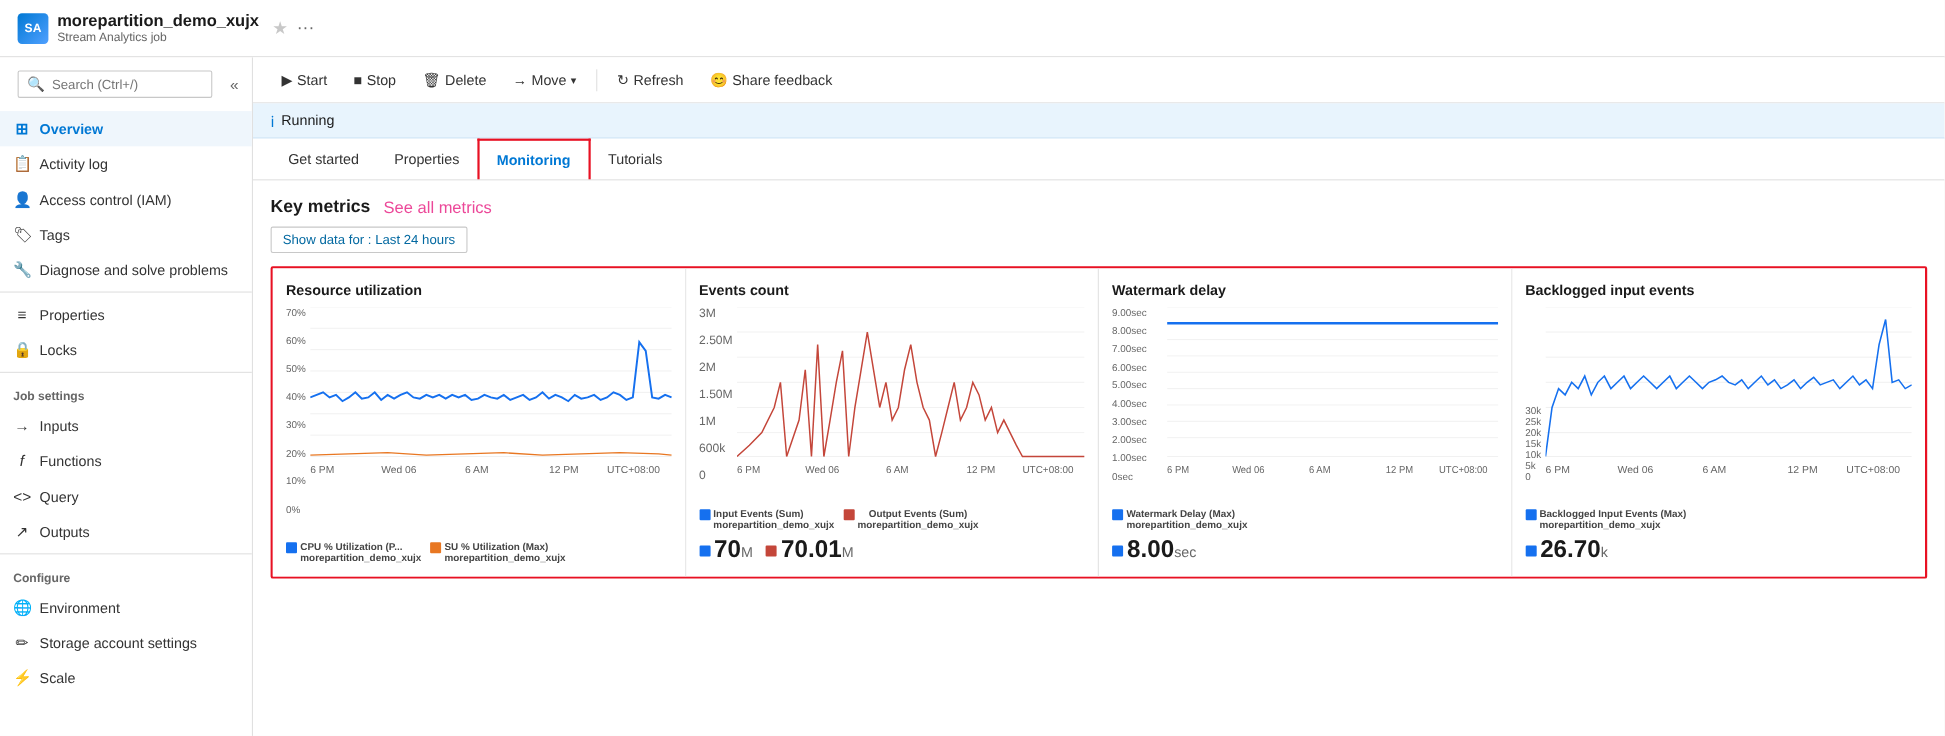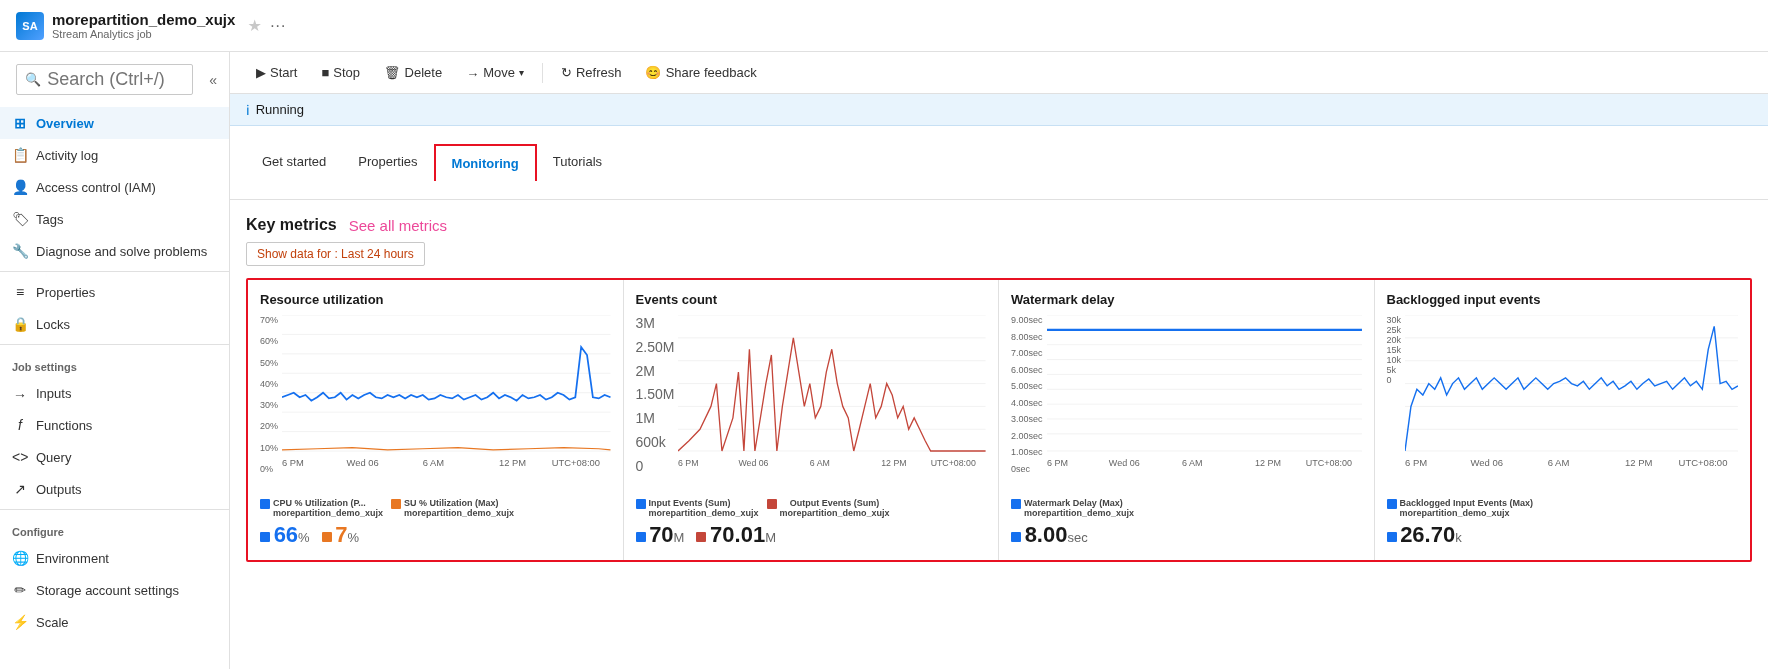--- a/index.html
+++ b/index.html
@@ -43,21 +43,21 @@
       margin: 8px;
       display: flex;
       align-items: center;
       border: 1px solid #c8c8c8;
       border-radius: 2px;
       padding: 4px 8px;
       gap: 6px;
       background: white;
     }
     .search-box input {
-      border: none; outline: none; font-size: 18px; color: #444; width: 100%; background: transparent;
+      border: none; outline: none; font-size: 12px; color: #444; width: 100%; background: transparent;
     }
     .sidebar-collapse { padding: 4px; cursor: pointer; color: #666; font-size: 14px; }
 
     .sidebar-item {
       display: flex; align-items: center; gap: 8px;
       padding: 8px 12px;
       cursor: pointer;
       color: #333;
       font-size: 13px;
     }
@@ -108,22 +108,22 @@
       align-items: center;
       gap: 6px;
       font-size: 13px;
       color: #1a1a1a;
     }
     .status-icon { color: #0078d4; font-size: 14px; }
 
     
     .tabs-bar {
       display: flex;
-      align-items: flex-start;
-      padding: 18px 16px;
+      align-items: center;
+      padding: 0 16px;
       border-bottom: 1px solid #e0e0e0;
       background: white;
     }
     .tab {
       padding: 10px 16px;
       cursor: pointer;
       font-size: 13px;
       color: #333;
       border-bottom: 2px solid transparent;
       margin-bottom: -1px;
@@ -146,21 +146,21 @@
     }
     .metrics-title { font-size: 16px; font-weight: 600; color: #1a1a1a; }
     .see-all-link { color: #ec4899; font-size: 15px; cursor: pointer; text-decoration: none; }
 
     .data-filter {
       display: inline-flex; align-items: center;
       border: 1px solid #c8c8c8;
       border-radius: 2px;
       padding: 4px 10px;
       font-size: 12px;
-      color: #c2410c;
+      color: #0369a1;
       margin-bottom: 12px;
       cursor: pointer;
     }
 
     
     .charts-grid {
       display: grid;
       grid-template-columns: repeat(4, 1fr);
       gap: 0;
       border: 2px solid #e81123;
@@ -380,36 +380,26 @@
           <div class="chart-legend">
             <div class="legend-item">
               <div class="legend-dot" style="background:#1570EF;"></div>
               <span style="font-size:9px;">CPU % Utilization (P...<br>morepartition_demo_xujx</span>
             </div>
             <div class="legend-item">
               <div class="legend-dot" style="background:#E87722;"></div>
               <span style="font-size:9px;">SU % Utilization (Max)<br>morepartition_demo_xujx</span>
             </div>
           </div>
-          <div class="metric-values">
-            <div>
-              <span class="legend-dot" style="display:inline-block;background:#1570EF;width:10px;height:10px;"></span>
-              <span class="metric-val" style="color:#1570EF;">66</span><span class="metric-unit">%</span>
-            </div>
-            <div>
-              <span class="legend-dot" style="display:inline-block;background:#E87722;width:10px;height:10px;"></span>
-              <span class="metric-val" style="color:#E87722;">7</span><span class="metric-unit">%</span>
-            </div>
-          </div>
         </div>
 
         <div class="chart-card">
           <div class="chart-title">Events count</div>
           <div style="display:flex;flex:1;gap:0;">
-            <div style="display:flex;flex-direction:column;justify-content:space-between;font-size:14px;color:#666;padding-right:4px;padding-bottom:16px;">
+            <div style="display:flex;flex-direction:column;justify-content:space-between;font-size:11px;color:#666;padding-right:4px;padding-bottom:16px;">
               <span>3M</span>
               <span>2.50M</span>
               <span>2M</span>
               <span>1.50M</span>
               <span>1M</span>
               <span>600k</span>
               <span>0</span>
             </div>
             <div style="flex:1;">
               <svg class="chart" viewBox="0 0 280 140" preserveAspectRatio="none">
@@ -449,21 +439,21 @@
             </div>
             <div>
               <span class="legend-dot" style="display:inline-block;background:#C4463A;width:10px;height:10px;"></span>
               <span class="metric-val">70.01</span><span class="metric-unit">M</span>
             </div>
           </div>
         </div>
 
         <div class="chart-card">
           <div class="chart-title">Watermark delay</div>
-          <div style="display:flex;flex:1;gap:0;">
+          <div style="display:flex;flex:1;gap:14px;">
             <div style="display:flex;flex-direction:column;justify-content:space-between;font-size:9px;color:#666;padding-right:4px;padding-bottom:16px;">
               <span>9.00sec</span>
               <span>8.00sec</span>
               <span>7.00sec</span>
               <span>6.00sec</span>
               <span>5.00sec</span>
               <span>4.00sec</span>
               <span>3.00sec</span>
               <span>2.00sec</span>
               <span>1.00sec</span>
@@ -503,21 +493,21 @@
             <div>
               <span class="legend-dot" style="display:inline-block;background:#1570EF;width:10px;height:10px;"></span>
               <span class="metric-val">8.00</span><span class="metric-unit">sec</span>
             </div>
           </div>
         </div>
 
         <div class="chart-card">
           <div class="chart-title">Backlogged input events</div>
           <div style="display:flex;flex:1;gap:0;">
-            <div style="display:flex;flex-direction:column;justify-content:flex-start;font-size:9px;color:#666;padding-right:4px;padding-bottom:16px;">
+            <div style="display:flex;flex-direction:column;justify-content:flex-end;font-size:9px;color:#666;padding-right:4px;padding-bottom:16px;">
               <span>30k</span>
               <span>25k</span>
               <span>20k</span>
               <span>15k</span>
               <span>10k</span>
               <span>5k</span>
               <span>0</span>
             </div>
             <div style="flex:1;">
               <svg class="chart" viewBox="0 0 280 140" preserveAspectRatio="none">

